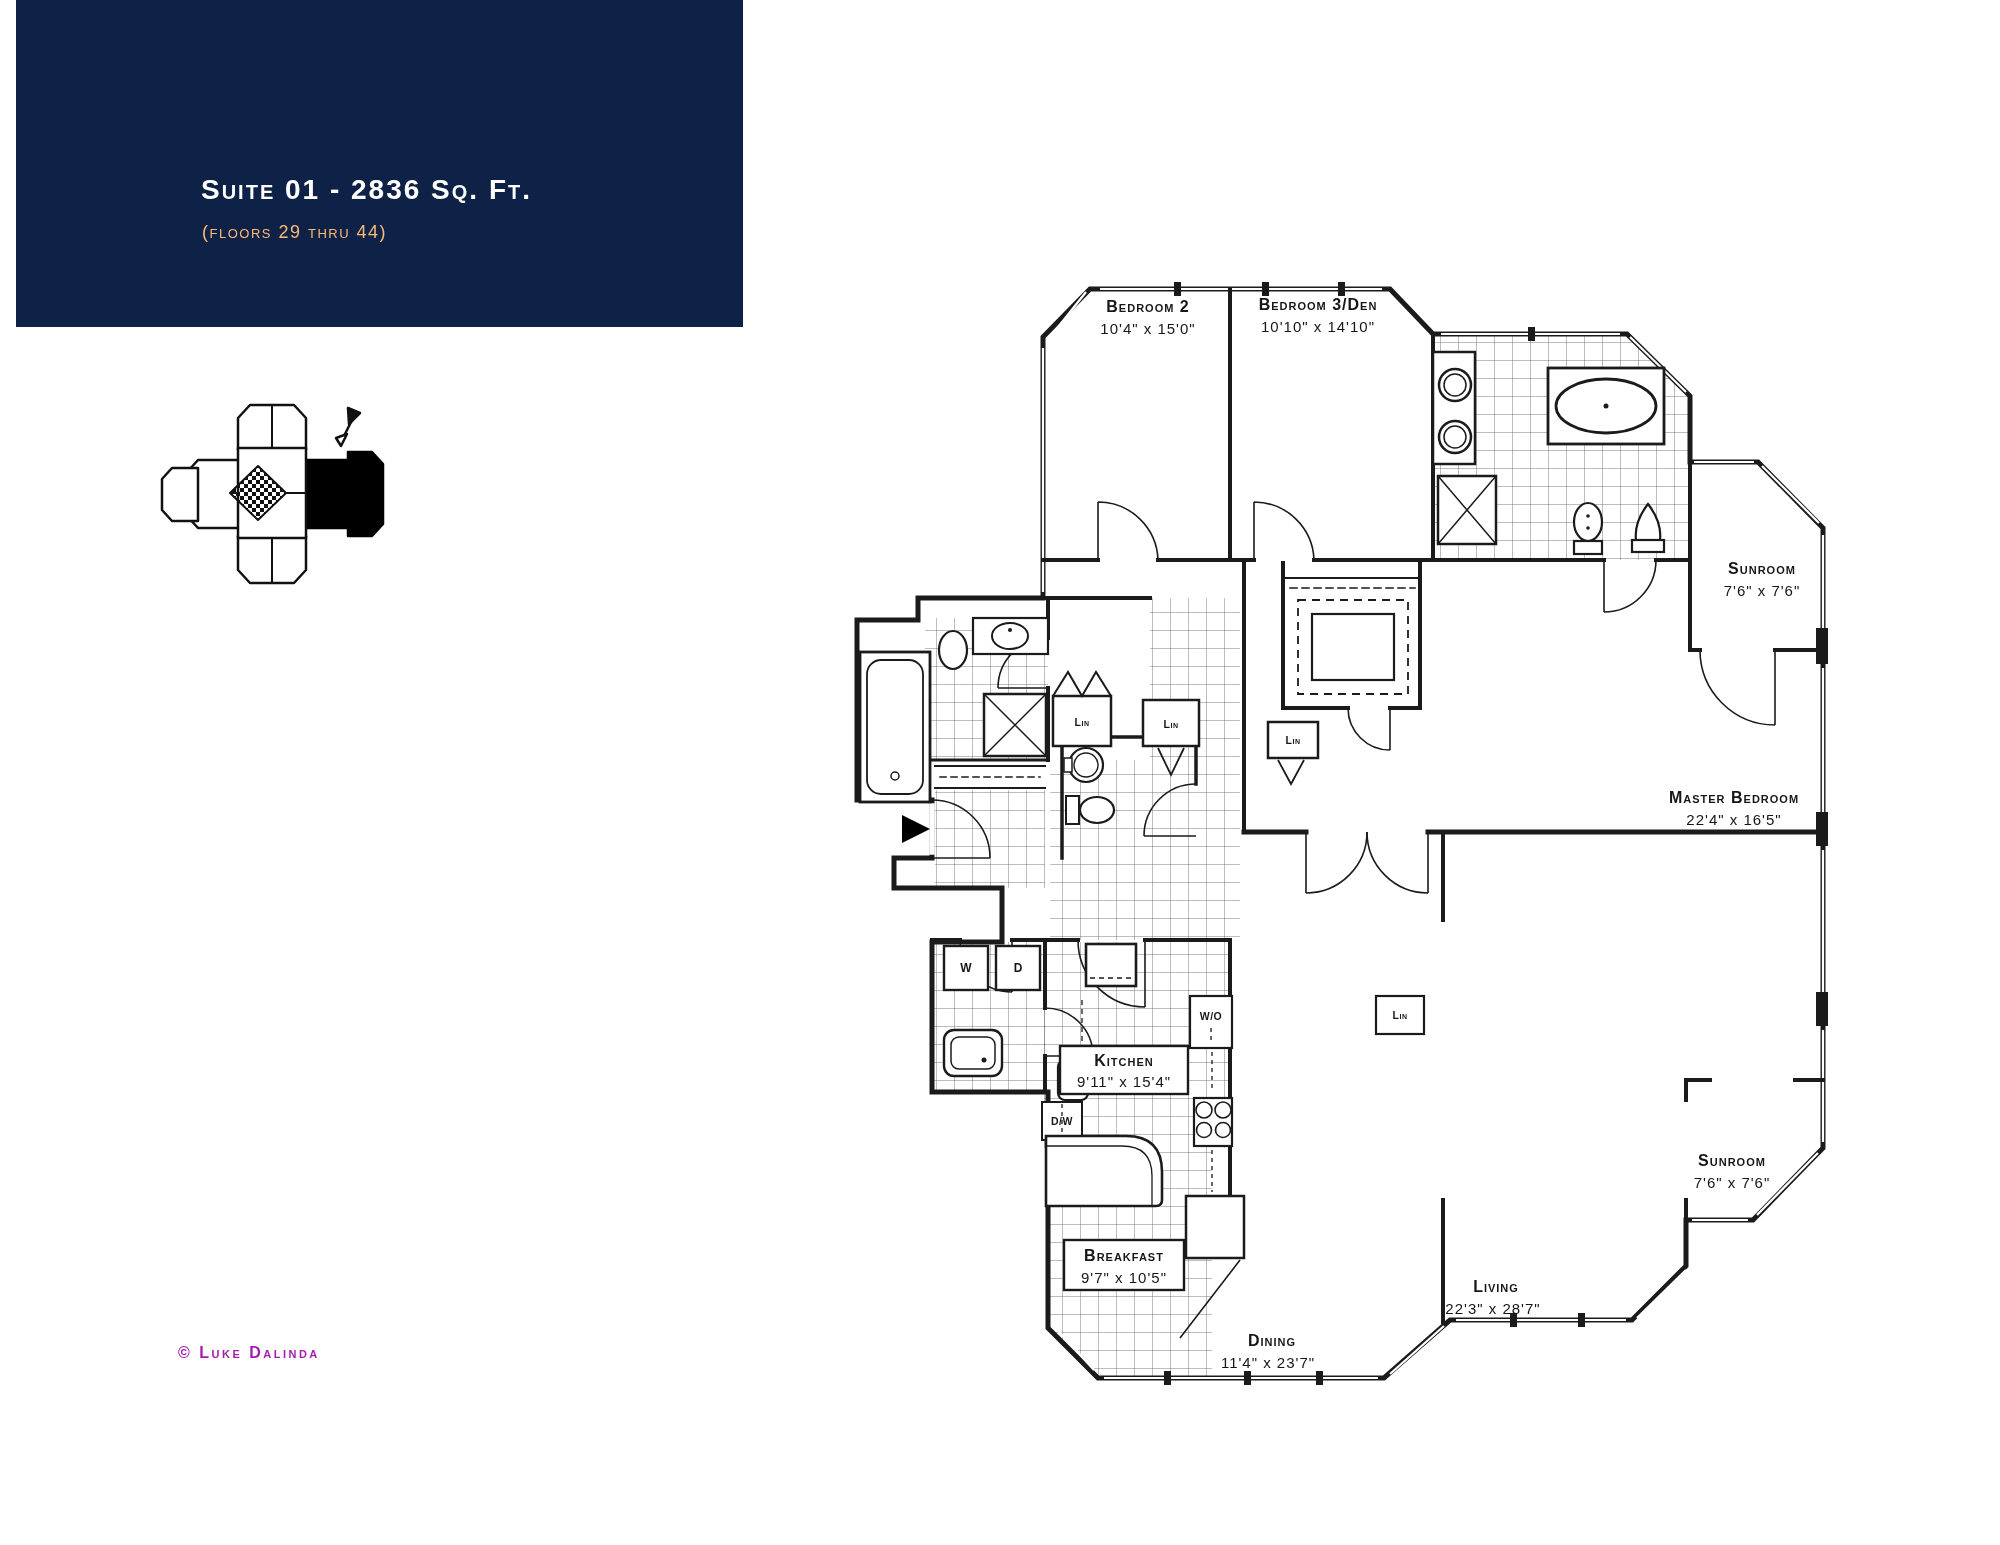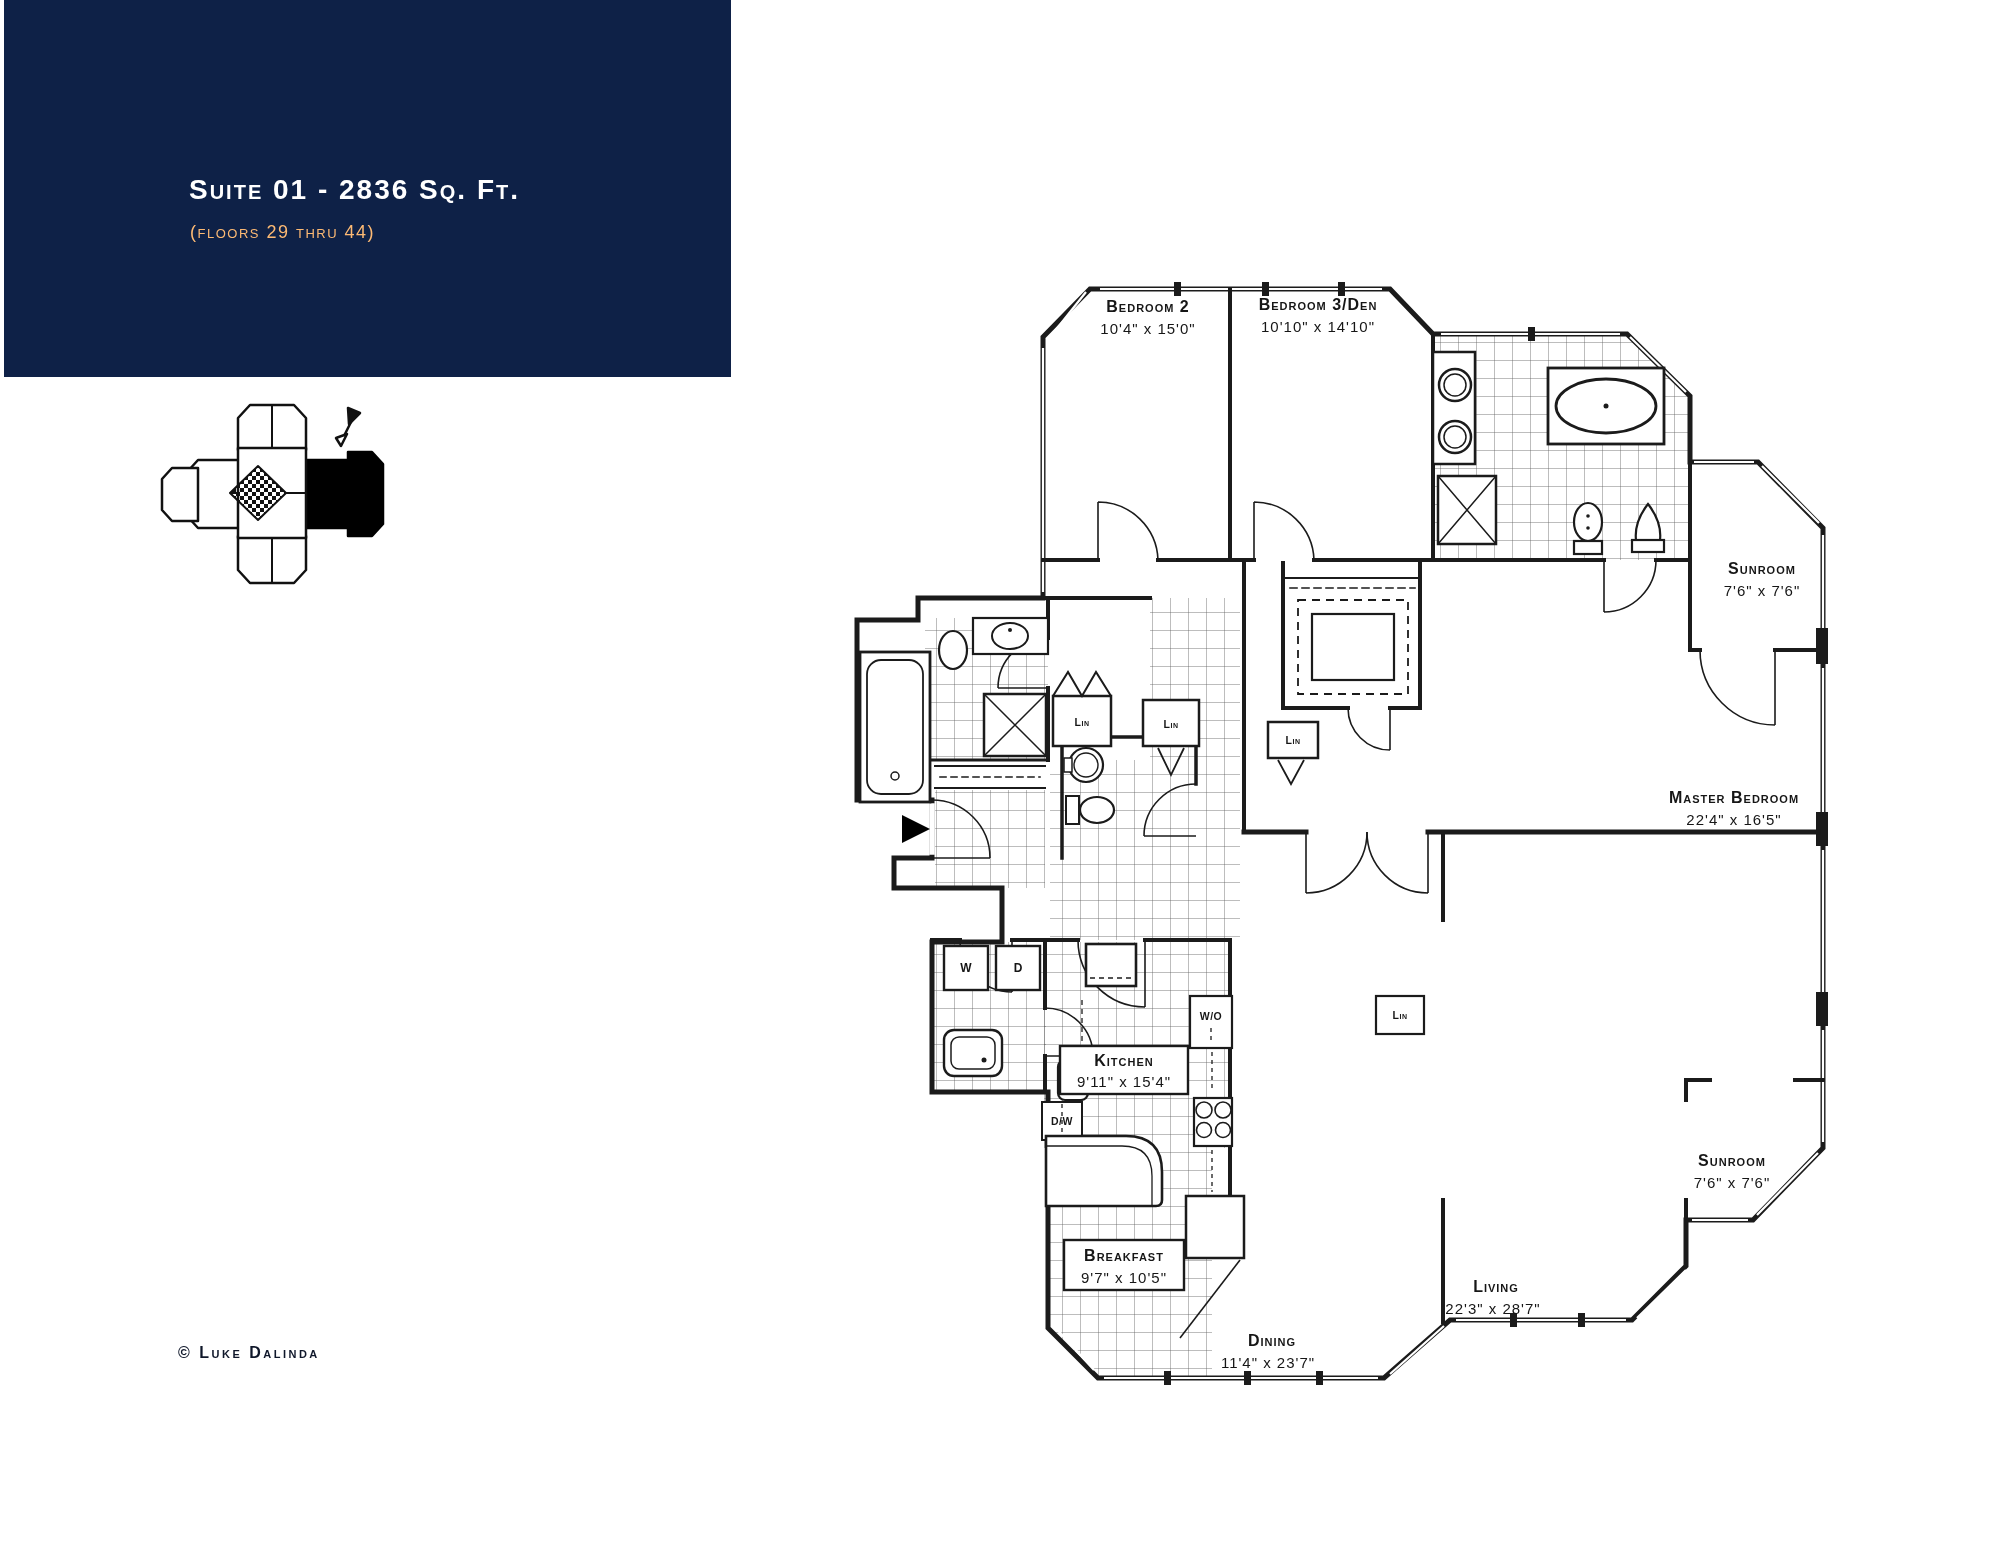--- a/index.html
+++ b/index.html
@@ -1,18 +1,18 @@
 <!DOCTYPE html>
 <html><head>
 <meta charset="utf-8">
 <style>
   html,body{margin:0;padding:0;background:#ffffff;}
   .page{position:relative;width:2000px;height:1545px;background:#ffffff;overflow:hidden;
         font-family:"Liberation Sans",sans-serif;}
-  .title-block{position:absolute;left:4px;top:0;width:727px;height:377px;}
+  .title-block{position:absolute;left:16px;top:0;width:727px;height:327px;}
   .title-text{position:absolute;left:185px;top:174px;color:#fff;font-size:28px;font-weight:700;
         font-variant:small-caps;letter-spacing:2px;white-space:nowrap;}
   .subtitle-text{position:absolute;left:186px;top:222px;color:#fdba74;font-size:18px;font-weight:400;
         font-variant:small-caps;letter-spacing:1.5px;white-space:nowrap;}
   .copyright{position:absolute;left:178px;top:1344px;font-size:16px;font-weight:600;
         font-variant:small-caps;letter-spacing:2.5px;}
   svg text{font-family:"Liberation Sans",sans-serif;}
   .room-name{font-size:16px;font-weight:600;font-variant:small-caps;letter-spacing:1px;fill:#161616;}
   .room-dims{font-size:15px;font-weight:500;letter-spacing:1px;fill:#161616;}
   .tiny-label{font-size:10.5px;font-weight:700;font-variant:small-caps;letter-spacing:.5px;fill:#161616;}
@@ -21,21 +21,21 @@
 </head>
 <body>
 
 <div class="page">
 
   <div class="title-block" style="background:#0e2147;">
     <div class="title-text">Suite 01 - 2836 Sq. Ft.</div>
     <div class="subtitle-text">(floors 29 thru 44)</div>
   </div>
 
-  <div class="copyright" style="color:#0f172a;">© Luke Dalinda</div>
+  <div class="copyright" style="color:#a21caf;">© Luke Dalinda</div>
 
   <svg viewBox="0 0 2000 1545" width="2000" height="1545" style="position:absolute;left:0;top:0;">
     <defs>
       <pattern id="tile" width="18" height="18" patternUnits="userSpaceOnUse">
         <path d="M18 0H0V18" fill="none" stroke="#5a5a5a" stroke-width="0.8"></path>
       </pattern>
       <pattern id="check" width="8" height="8" patternUnits="userSpaceOnUse">
         <rect width="4" height="4" fill="#111"></rect>
           <rect x="4" y="4" width="4" height="4" fill="#111"></rect>
       </pattern>

